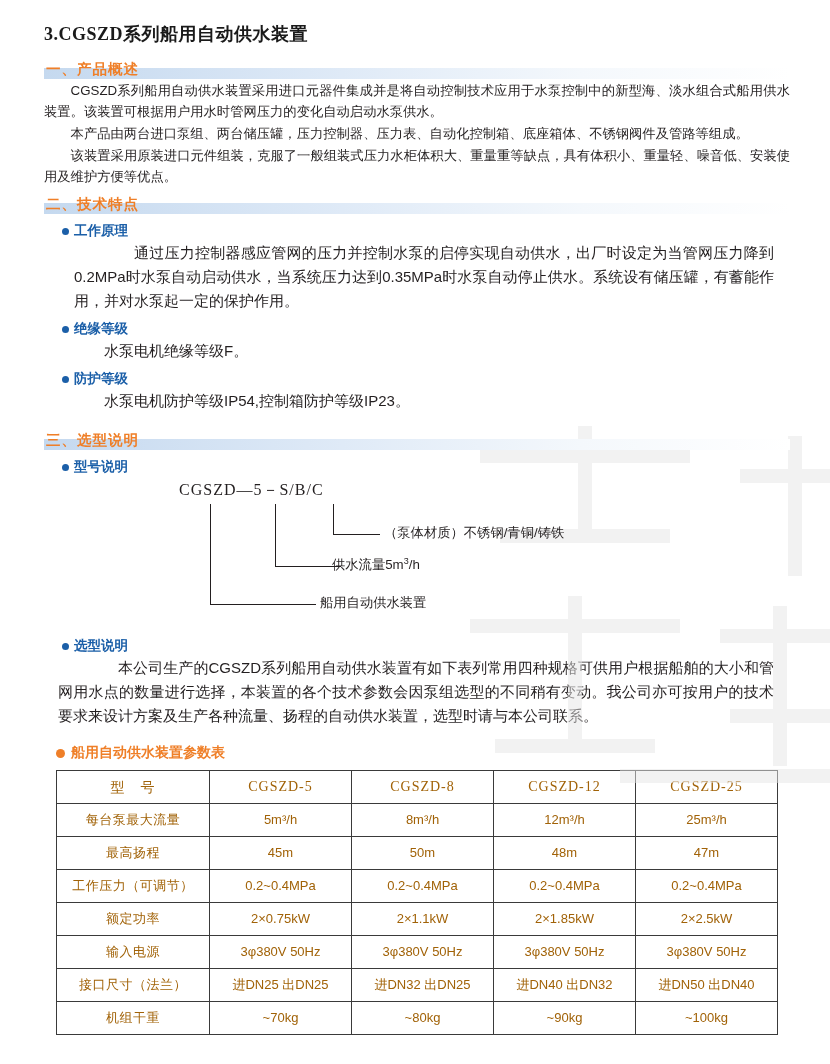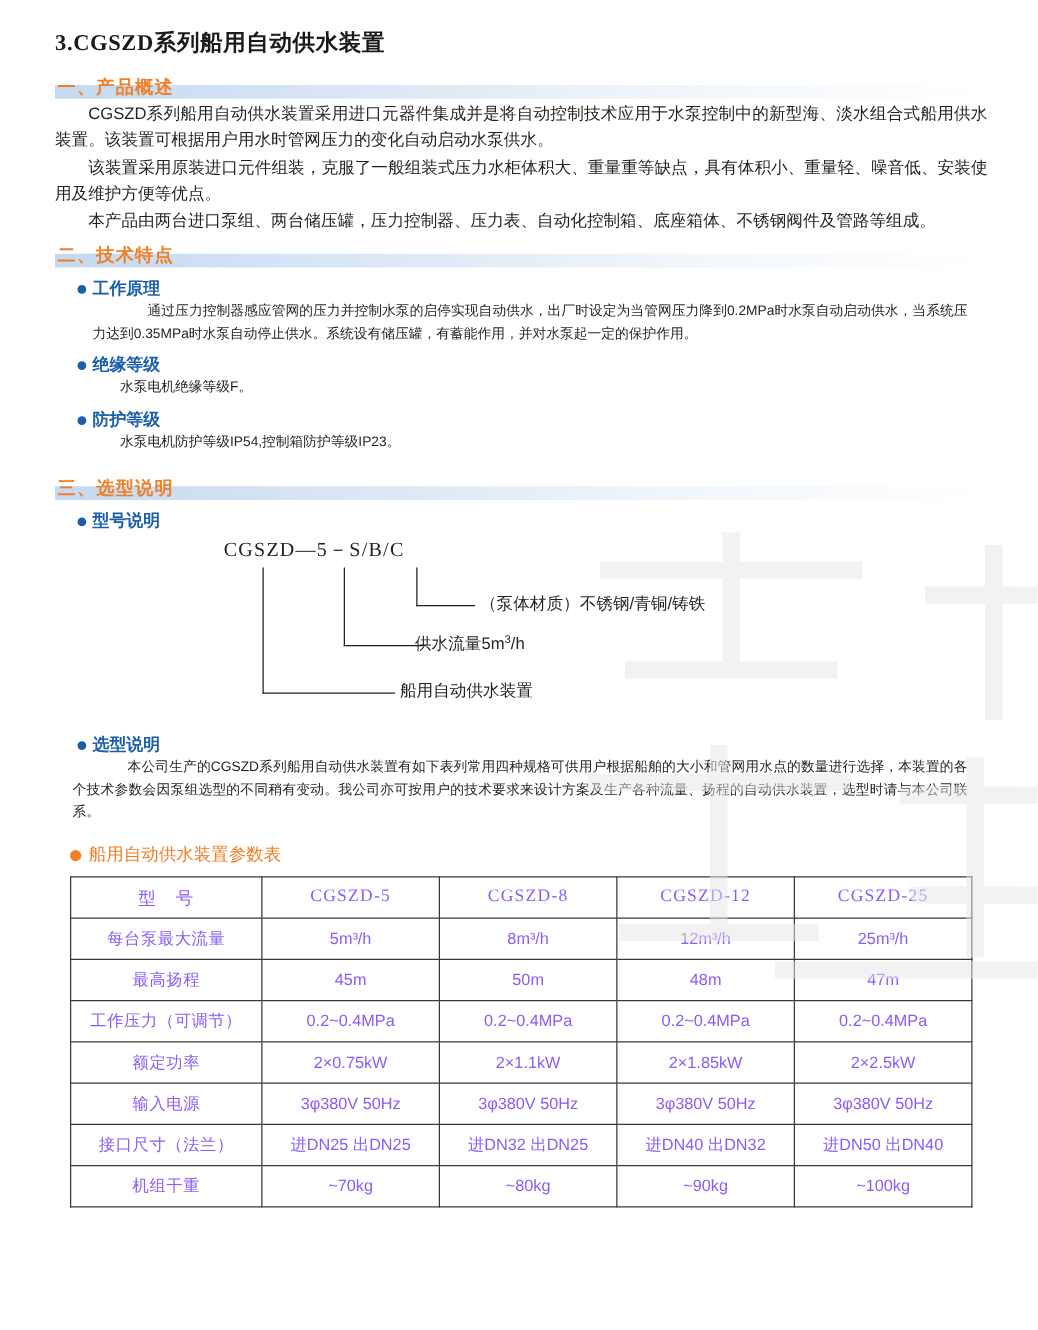--- a/index.html
+++ b/index.html
@@ -84,21 +84,21 @@
   .blue-bullet .dot {
     width: 7px;
     height: 7px;
     border-radius: 50%;
     background: #1b5fa8;
     margin: 6px 5px 0 0;
     flex: 0 0 auto;
   }
   .sub-para {
     margin: 0 16px 2px 0;
-    font-size: 11px;
+    font-size: 15px;
     line-height: 1.6;
     text-indent: 2em;
     text-align: justify;
     padding-left: 30px;
   }
   .sub-para.indent-more {
     text-indent: 4em;
   }
   
   .model-diagram {
@@ -129,37 +129,37 @@
   .sup {
     font-size: 9px;
     vertical-align: super;
   }
   
   .orange-bullet {
     display: flex;
     align-items: center;
     margin: 16px 0 8px 12px;
     font-size: 14px;
-    font-weight: normal;
+    font-weight: bold;
     color: #ef7f28;
   }
   .orange-bullet .dot {
     width: 9px;
     height: 9px;
     border-radius: 50%;
     background: #ef7f28;
     margin-right: 6px;
     flex: 0 0 auto;
   }
   table.spec {
     width: 722px;
     margin: 2px 0 0 12px;
     border-collapse: collapse;
     font-size: 13px;
-    color: #8b5cf6;
+    color: #a16207;
   }
   table.spec td {
     border: 1px solid #3a3a3a;
     text-align: center;
     padding: 6px 2px;
     height: 20px;
     line-height: 1.2;
     white-space: nowrap;
   }
   table.spec tr td:first-child {
@@ -196,22 +196,22 @@
   <h1 class="doc-title">
     <span class="num">3.</span><span>CGSZD系列船用自动供水装置</span>
   </h1>
 
   <div class="sec-band">
     <div class="band-bg"></div>
     <div class="band-text">一、产品概述</div>
   </div>
 
   <p class="para">CGSZD系列船用自动供水装置采用进口元器件集成并是将自动控制技术应用于水泵控制中的新型海、淡水组合式船用供水装置。该装置可根据用户用水时管网压力的变化自动启动水泵供水。</p>
+  <p class="para">本产品由两台进口泵组、两台储压罐，压力控制器、压力表、自动化控制箱、底座箱体、不锈钢阀件及管路等组成。</p>
   <p class="para">该装置采用原装进口元件组装，克服了一般组装式压力水柜体积大、重量重等缺点，具有体积小、重量轻、噪音低、安装使用及维护方便等优点。</p>
-  <p class="para">本产品由两台进口泵组、两台储压罐，压力控制器、压力表、自动化控制箱、底座箱体、不锈钢阀件及管路等组成。</p>
 
   <div class="sec-band" style="margin-top:8px;">
     <div class="band-bg"></div>
     <div class="band-text">二、技术特点</div>
   </div>
 
   <div class="blue-bullet">
     <span class="dot"></span>
     <span>工作原理</span>
   </div>

